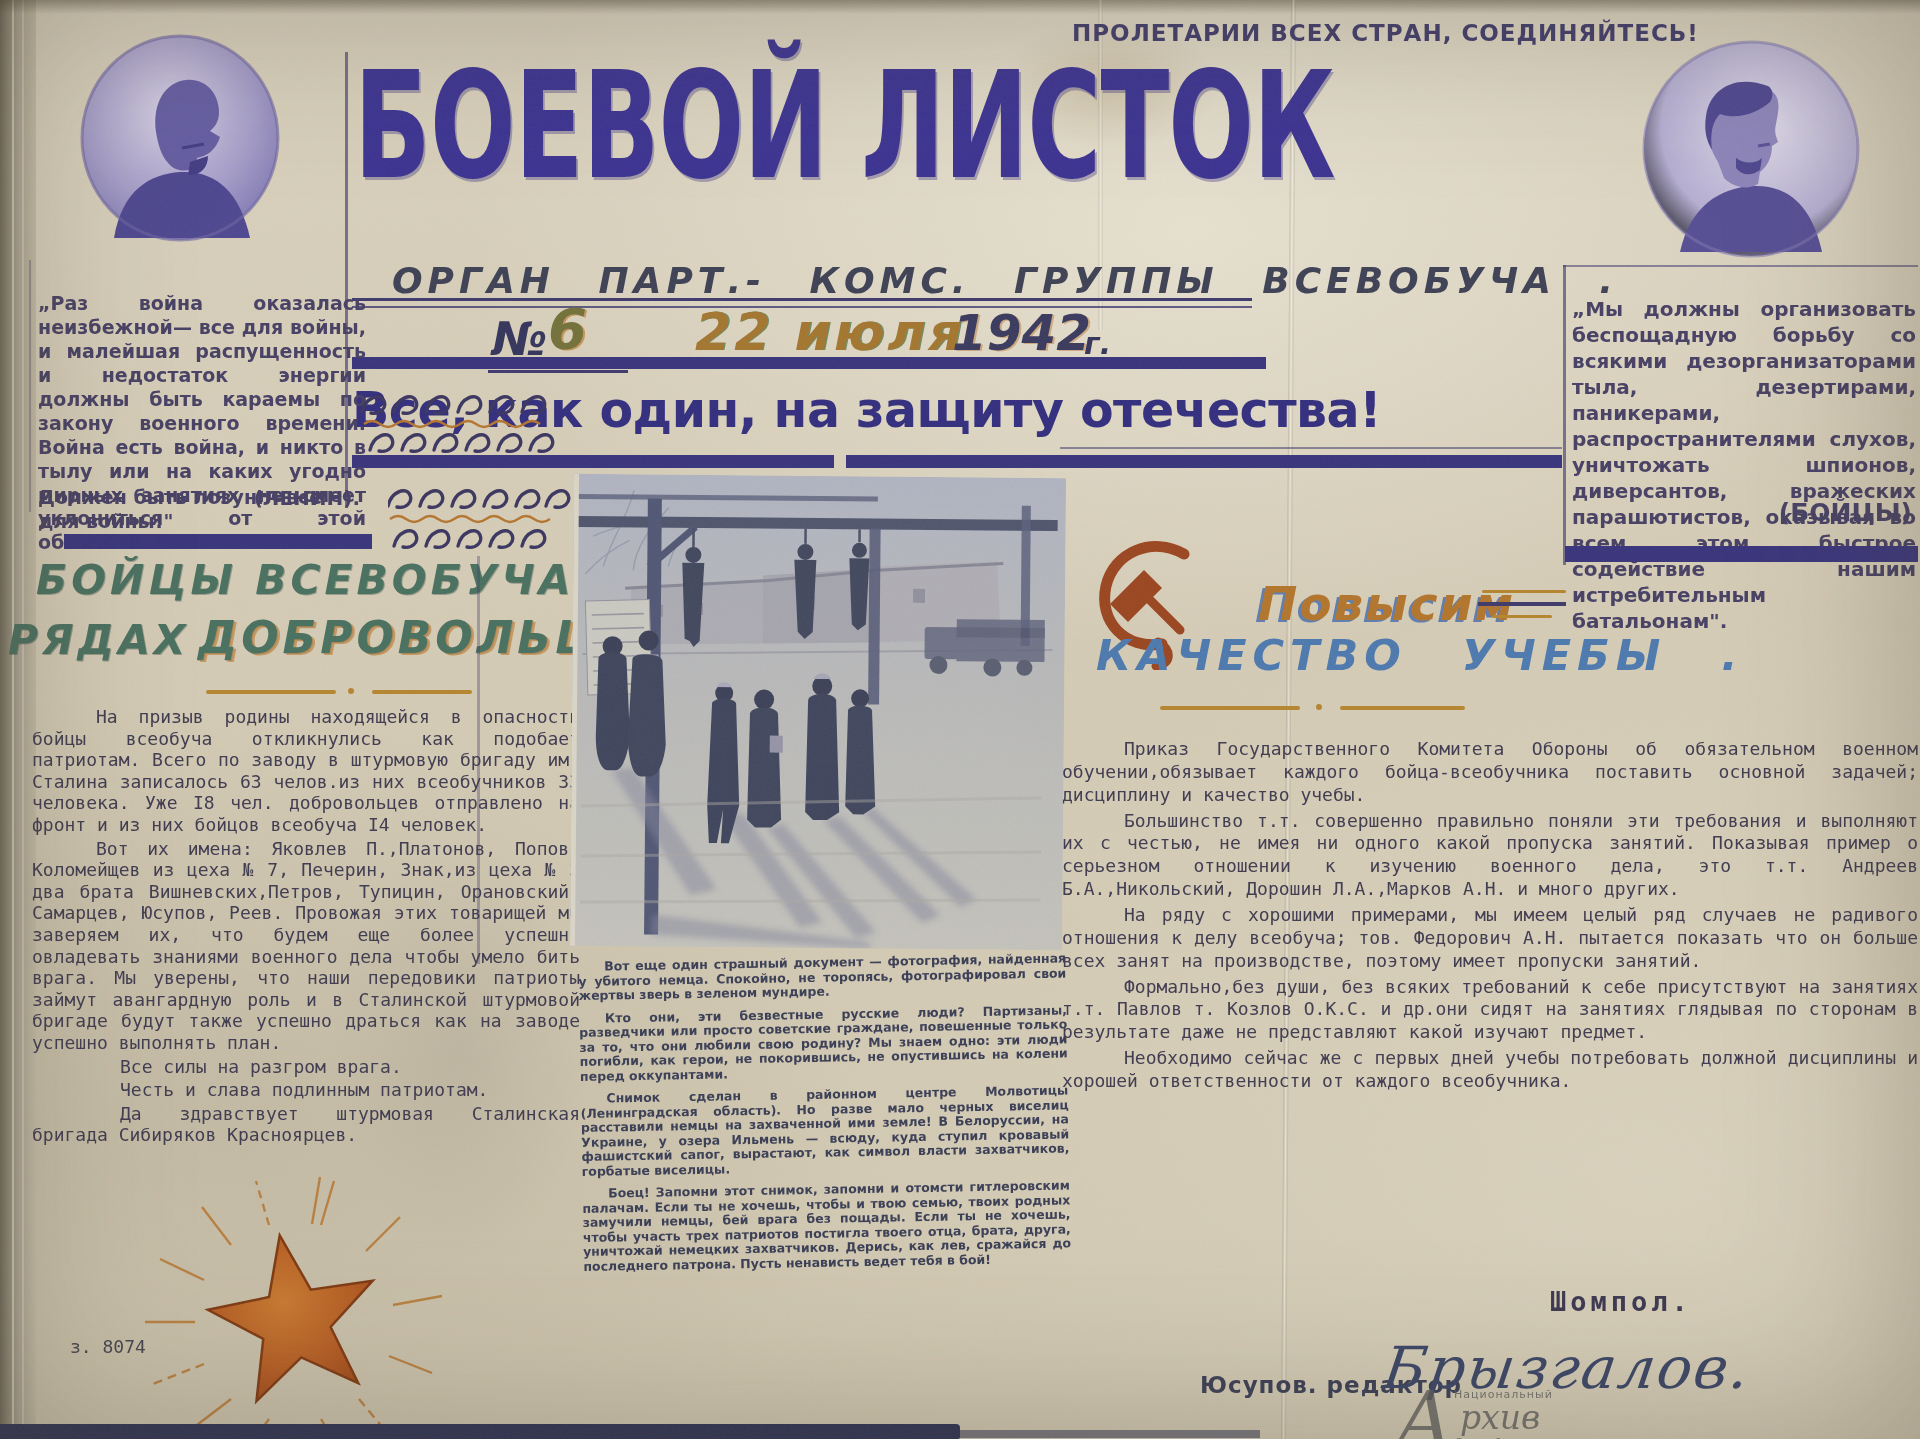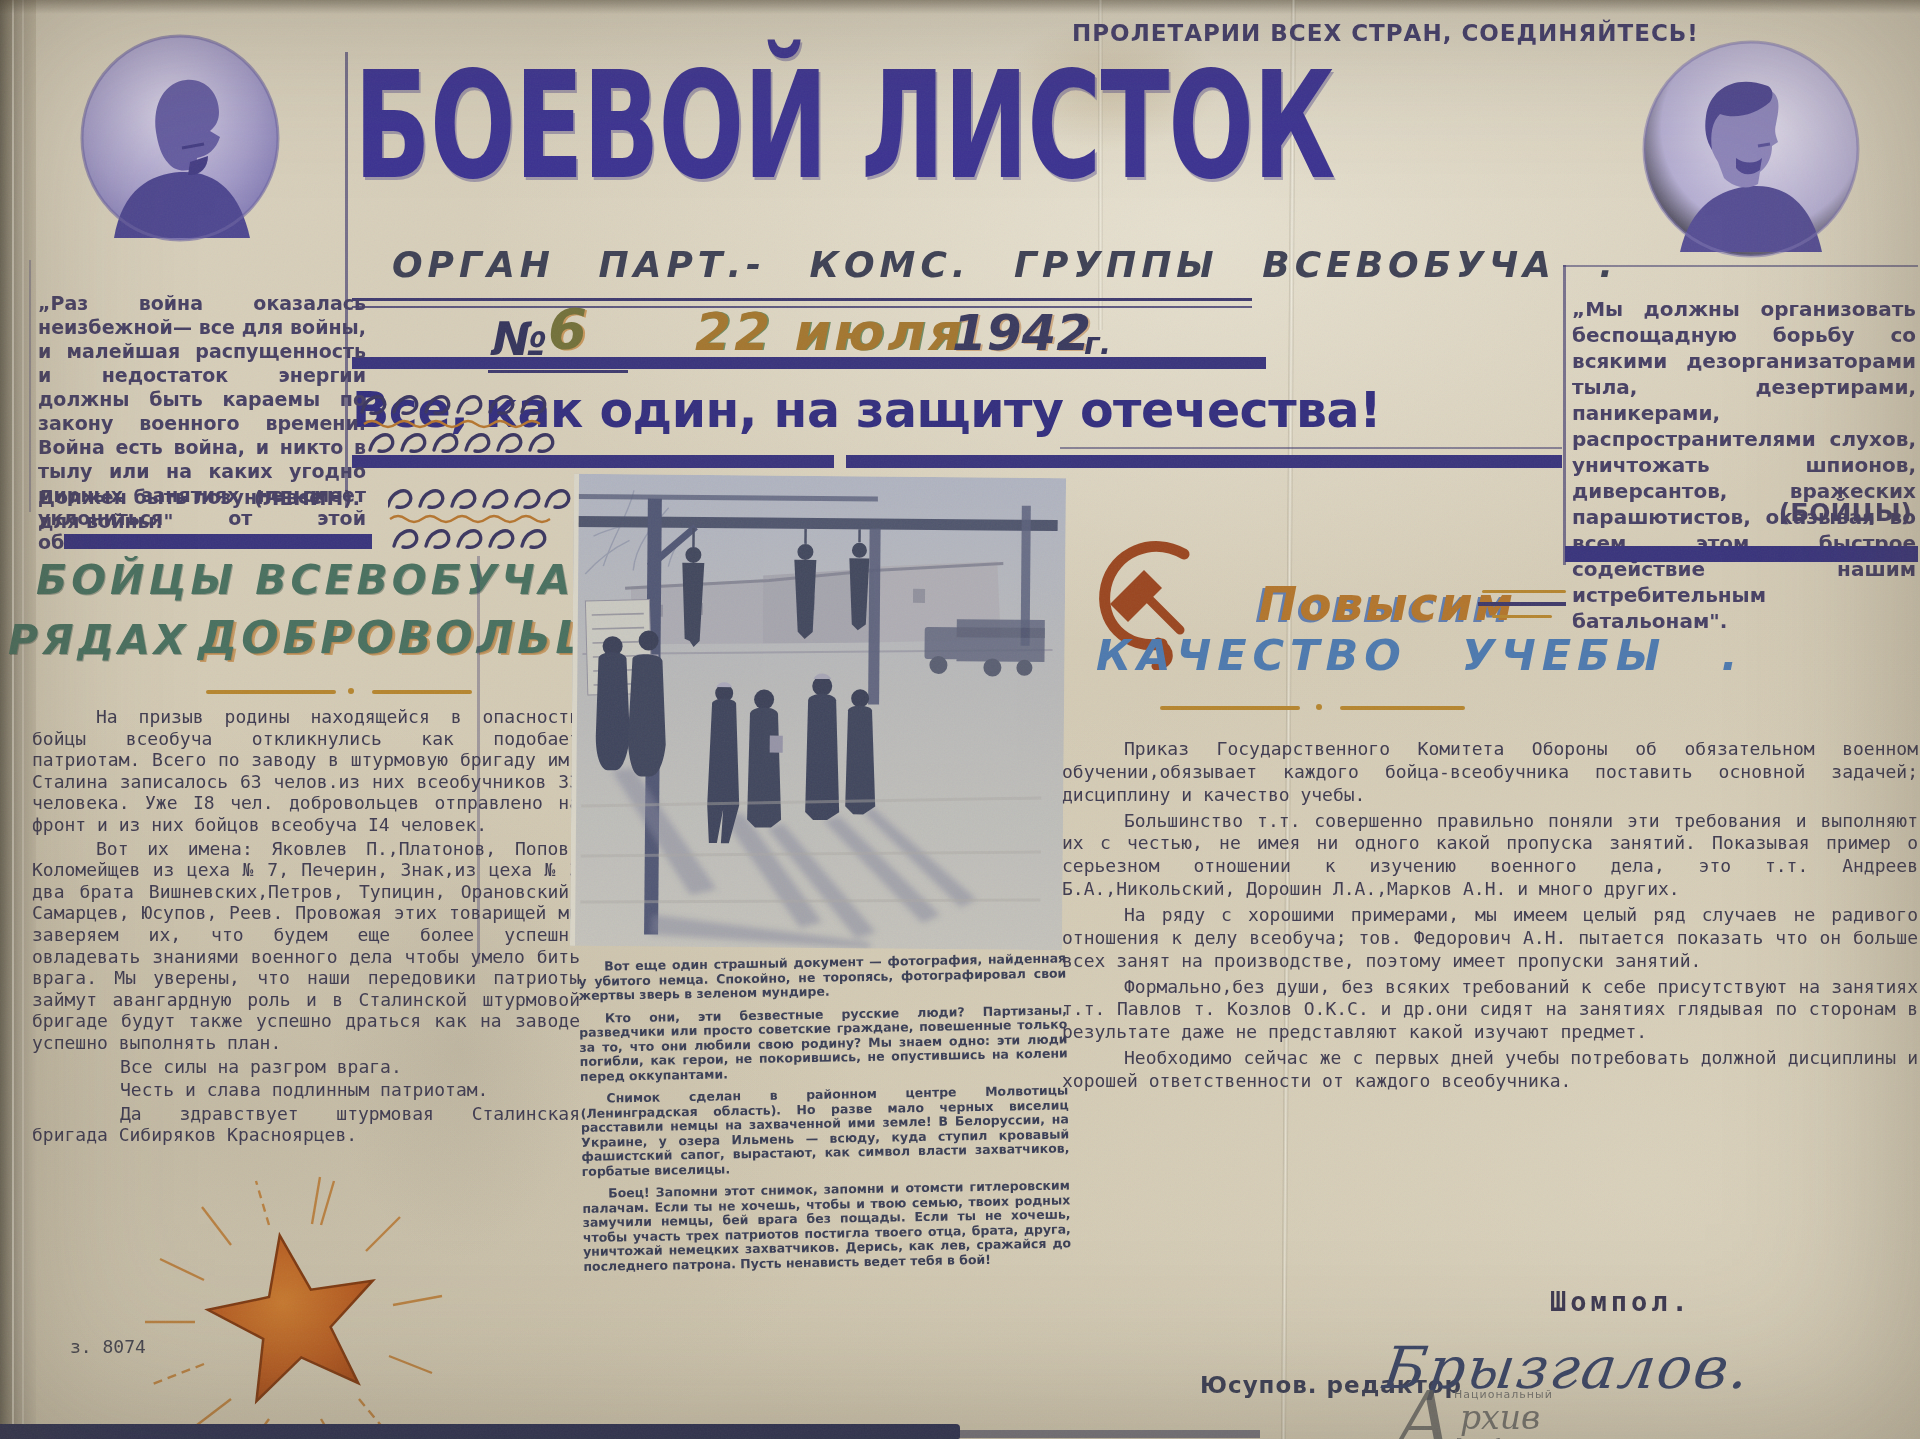--- a/index.html
+++ b/index.html
@@ -23,21 +23,21 @@
   .crease-v{width:5px;background:linear-gradient(90deg,rgba(92,82,60,.22),rgba(255,255,248,.38),rgba(92,82,60,.18));}
   .hairline-v{background:rgba(64,58,110,.65);}
   .hairline-h{background:rgba(64,58,110,.55);}
   .bar{background:#39347c;}
   
   .prol{font-weight:bold;font-size:23px;letter-spacing:1px;color:#413c6c;}
   .title{font-weight:bold;font-size:112px;line-height:1;color:#3c3392;
          letter-spacing:-1px;transform:scale(.9,1.32);transform-origin:0 0;white-space:nowrap;
          text-shadow:2px 2px 0 rgba(52,44,126,.35);}
   .organ{font-style:italic;font-weight:bold;font-size:36px;letter-spacing:5px;word-spacing:26px;
-         color:#3e4154;white-space:nowrap;}
+         color:#3e4154;white-space:nowrap;margin-top:16px;}
   .issue{font-style:italic;font-weight:bold;white-space:nowrap;color:#35355c;}
   .iss-no-label{font-size:46px;}
   .iss-no{font-size:56px;color:#73713a;text-shadow:2px 1px 0 rgba(188,118,40,.65);}
   .iss-date{font-size:52px;color:#a3762f;text-shadow:1.5px 0 0 rgba(82,122,78,.8);letter-spacing:3px;}
   .iss-year{font-size:50px;color:#3a3a5e;text-shadow:2px 1px 0 rgba(182,108,42,.45);}
   .iss-suffix{font-size:30px;}
   .banner{width:916px;text-align:center;font-weight:bold;font-size:49px;color:#332e7e;
           letter-spacing:-.5px;white-space:nowrap;}
   
   .qbox{font-weight:bold;color:#474064;text-align:justify;}

